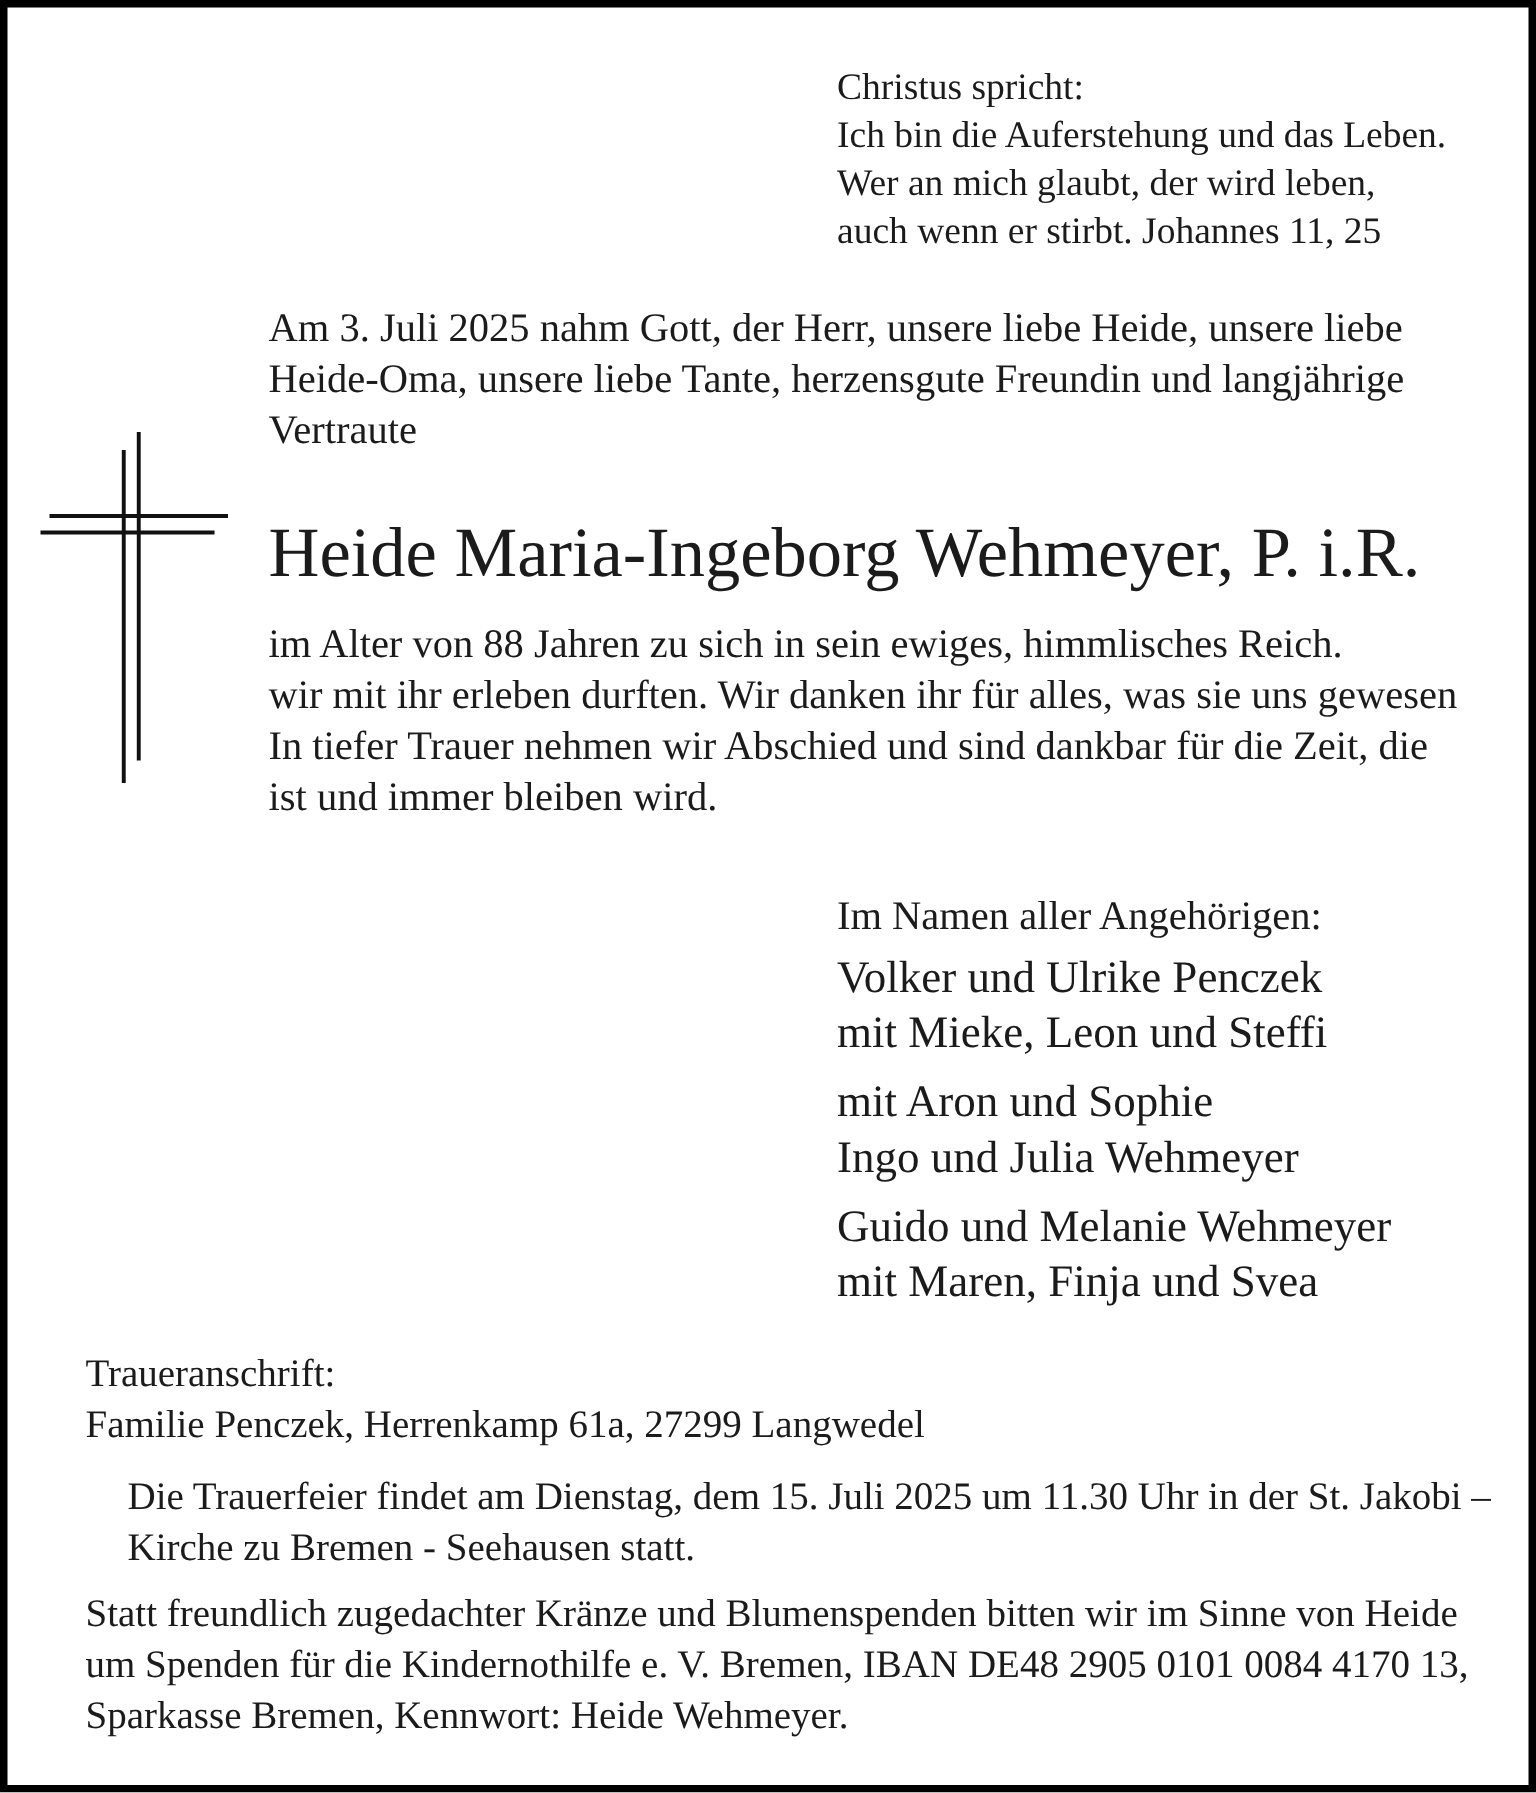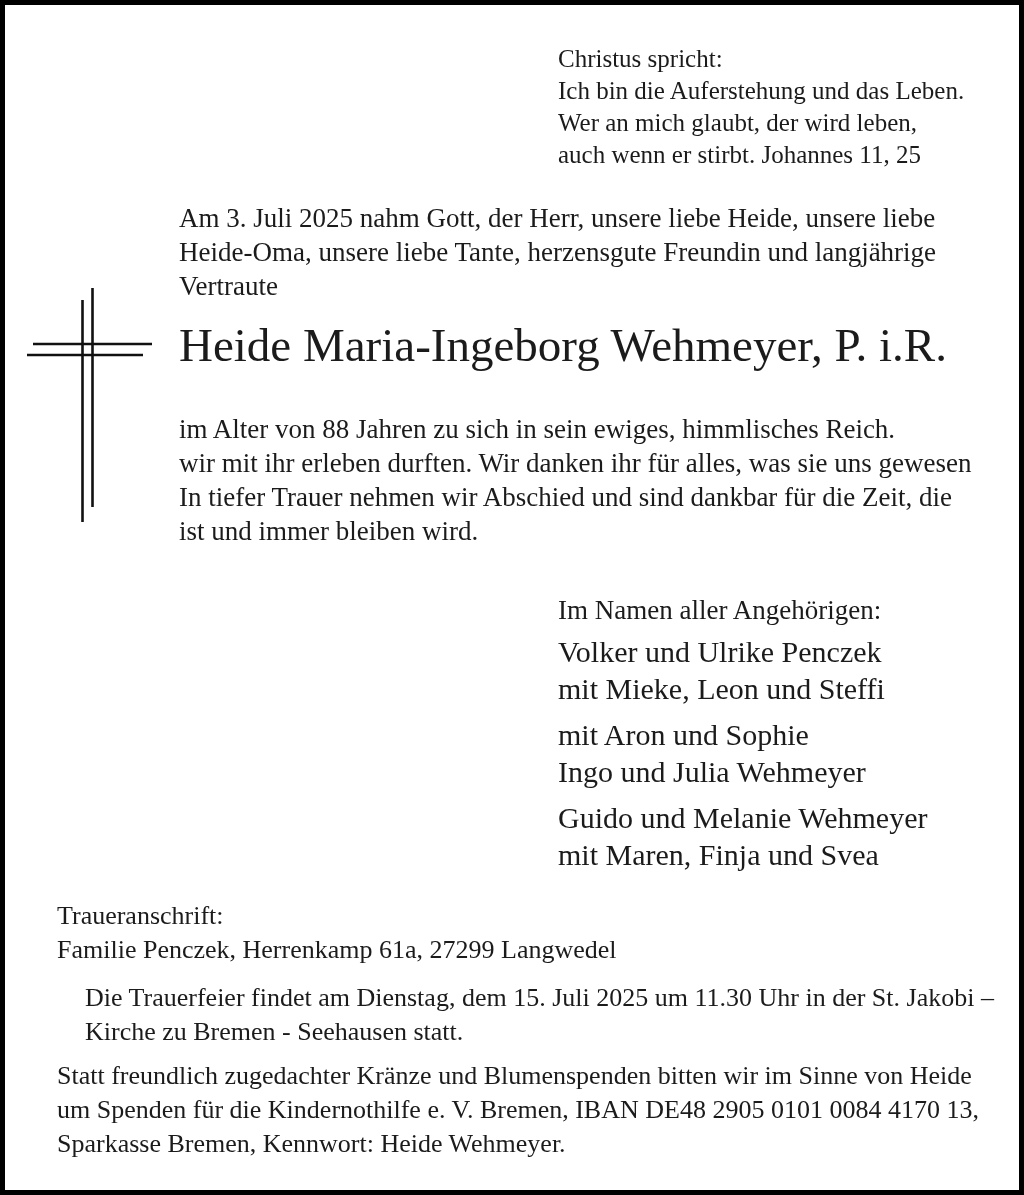--- a/index.html
+++ b/index.html
@@ -44,21 +44,21 @@
     left: 174px;
     top: 196px;
     font-size: 27px;
     line-height: 34px;
   }
 
   
   .name {
     position: absolute;
     left: 174px;
-    top: 312px;
+    top: 336px;
     margin: 0;
     font-size: 47px;
     font-weight: normal;
     line-height: 56px;
     white-space: nowrap;
   }
 
   
   .tribute {
     position: absolute;

